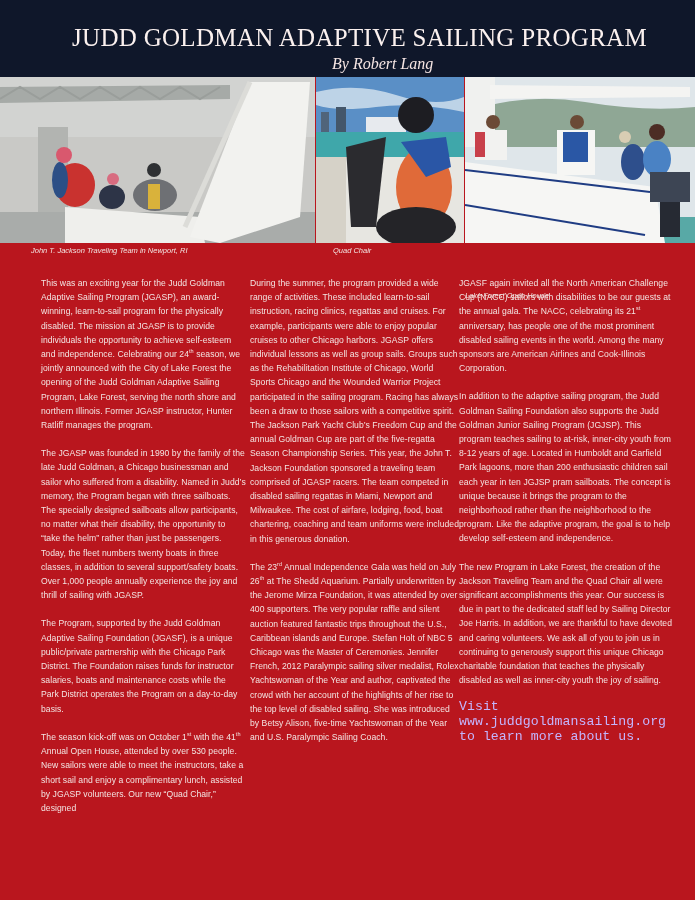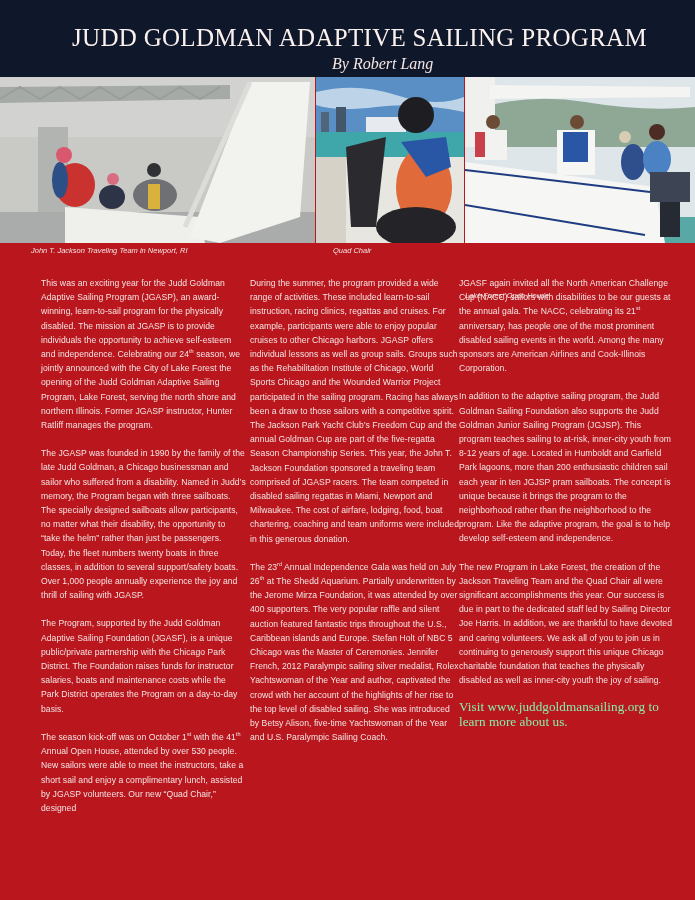--- a/index.html
+++ b/index.html
@@ -41,22 +41,22 @@
       position: absolute; top: 276px;
       font-size: 8.6px; line-height: 14.2px; color: #f3e4e2;
       letter-spacing: 0.05px;
     }
     .col p { margin-bottom: 14px; }
     .c1 { left: 41px; width: 205px; }
     .c2 { left: 250px; width: 210px; top: 276px; }
     .c3 { left: 459px; width: 215px; top: 276px; }
     sup { font-size: 5.5px; vertical-align: super; line-height: 0; }
     .visit {
-      font-family: Liberation Serif, serif;
-      font-size: 13.2px; line-height: 15px; color: #86efac; margin-top: -2px;
+      font-family: Liberation Mono, monospace;
+      font-size: 13.2px; line-height: 15px; color: #c4b5fd; margin-top: -2px;
     }
   </style>
 </head>
 <body>
 
 <div class="header">
   <h1 class="title">JUDD GOLDMAN ADAPTIVE SAILING PROGRAM</h1>
   <div class="byline">By Robert Lang</div>
 </div>
 

